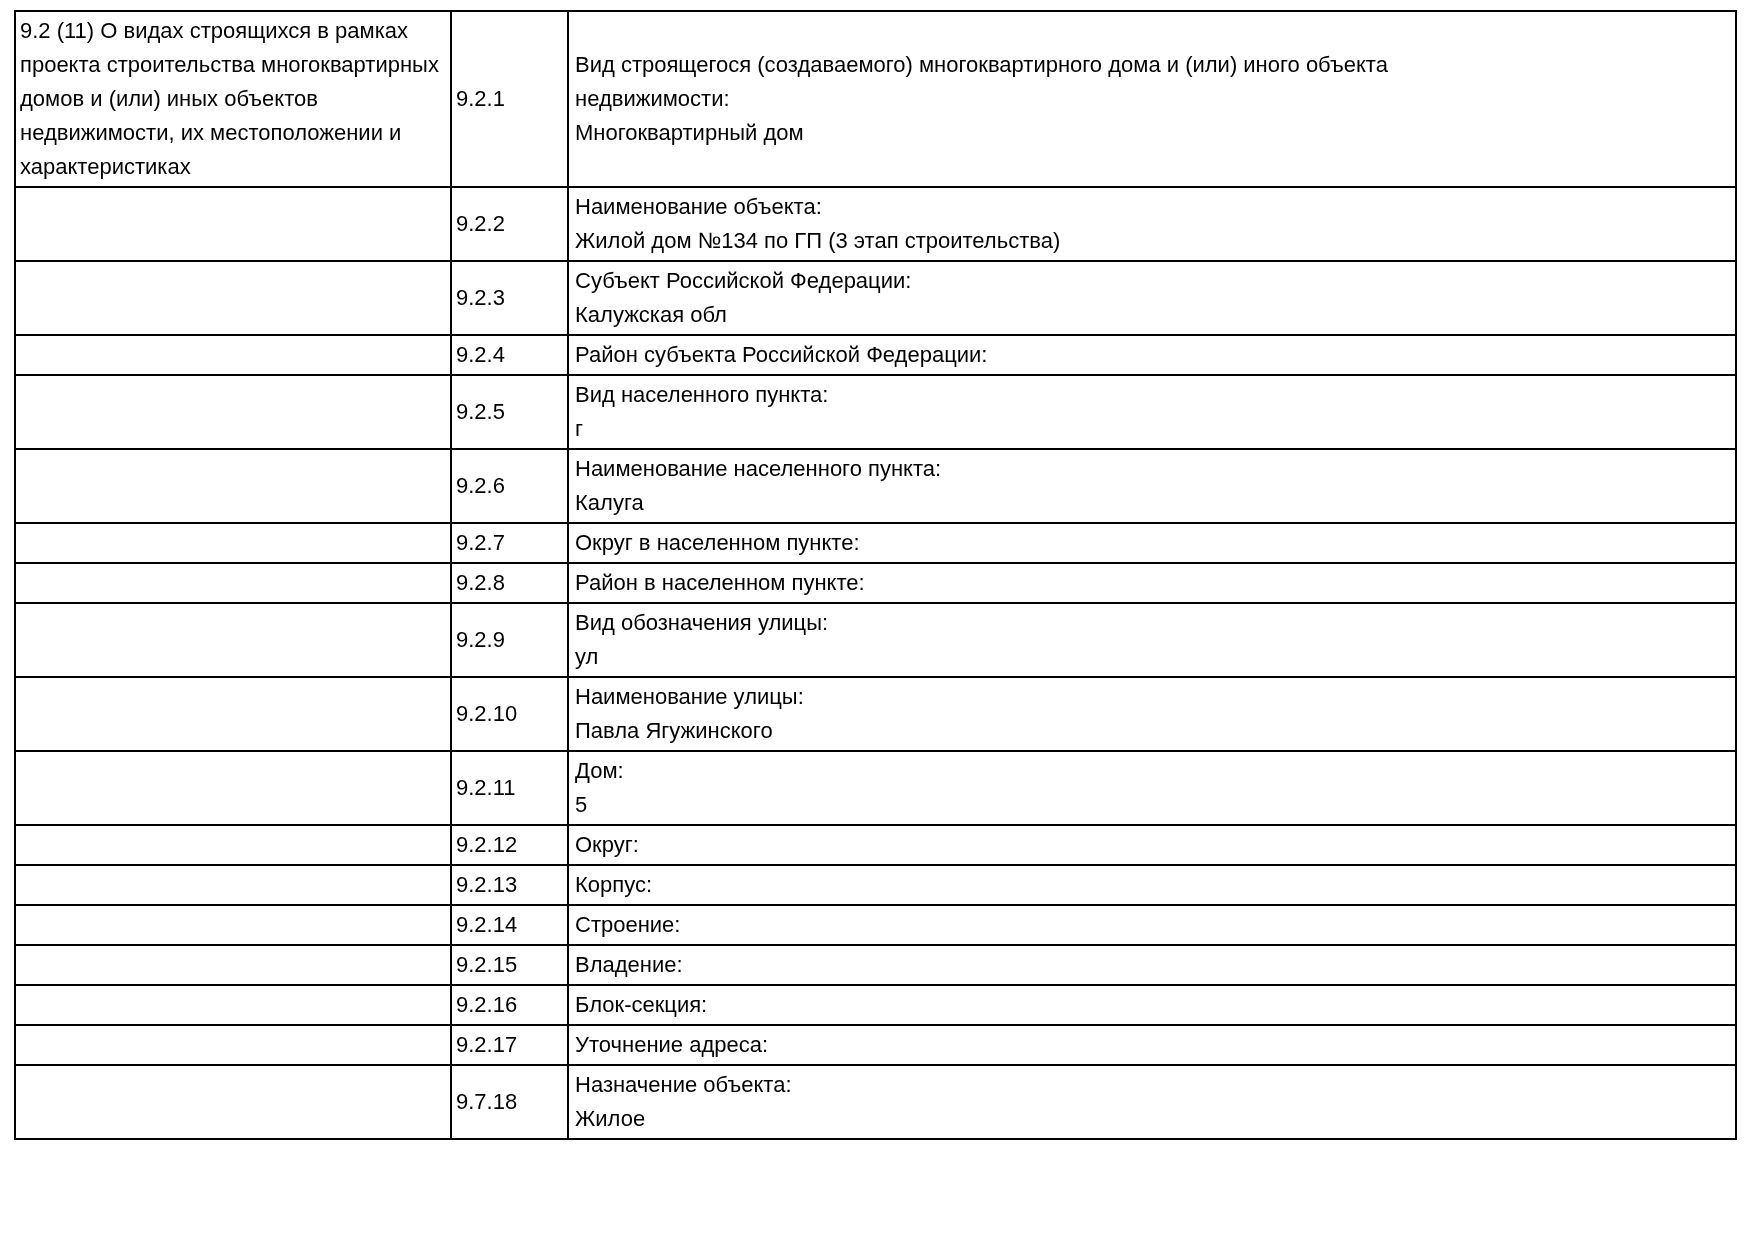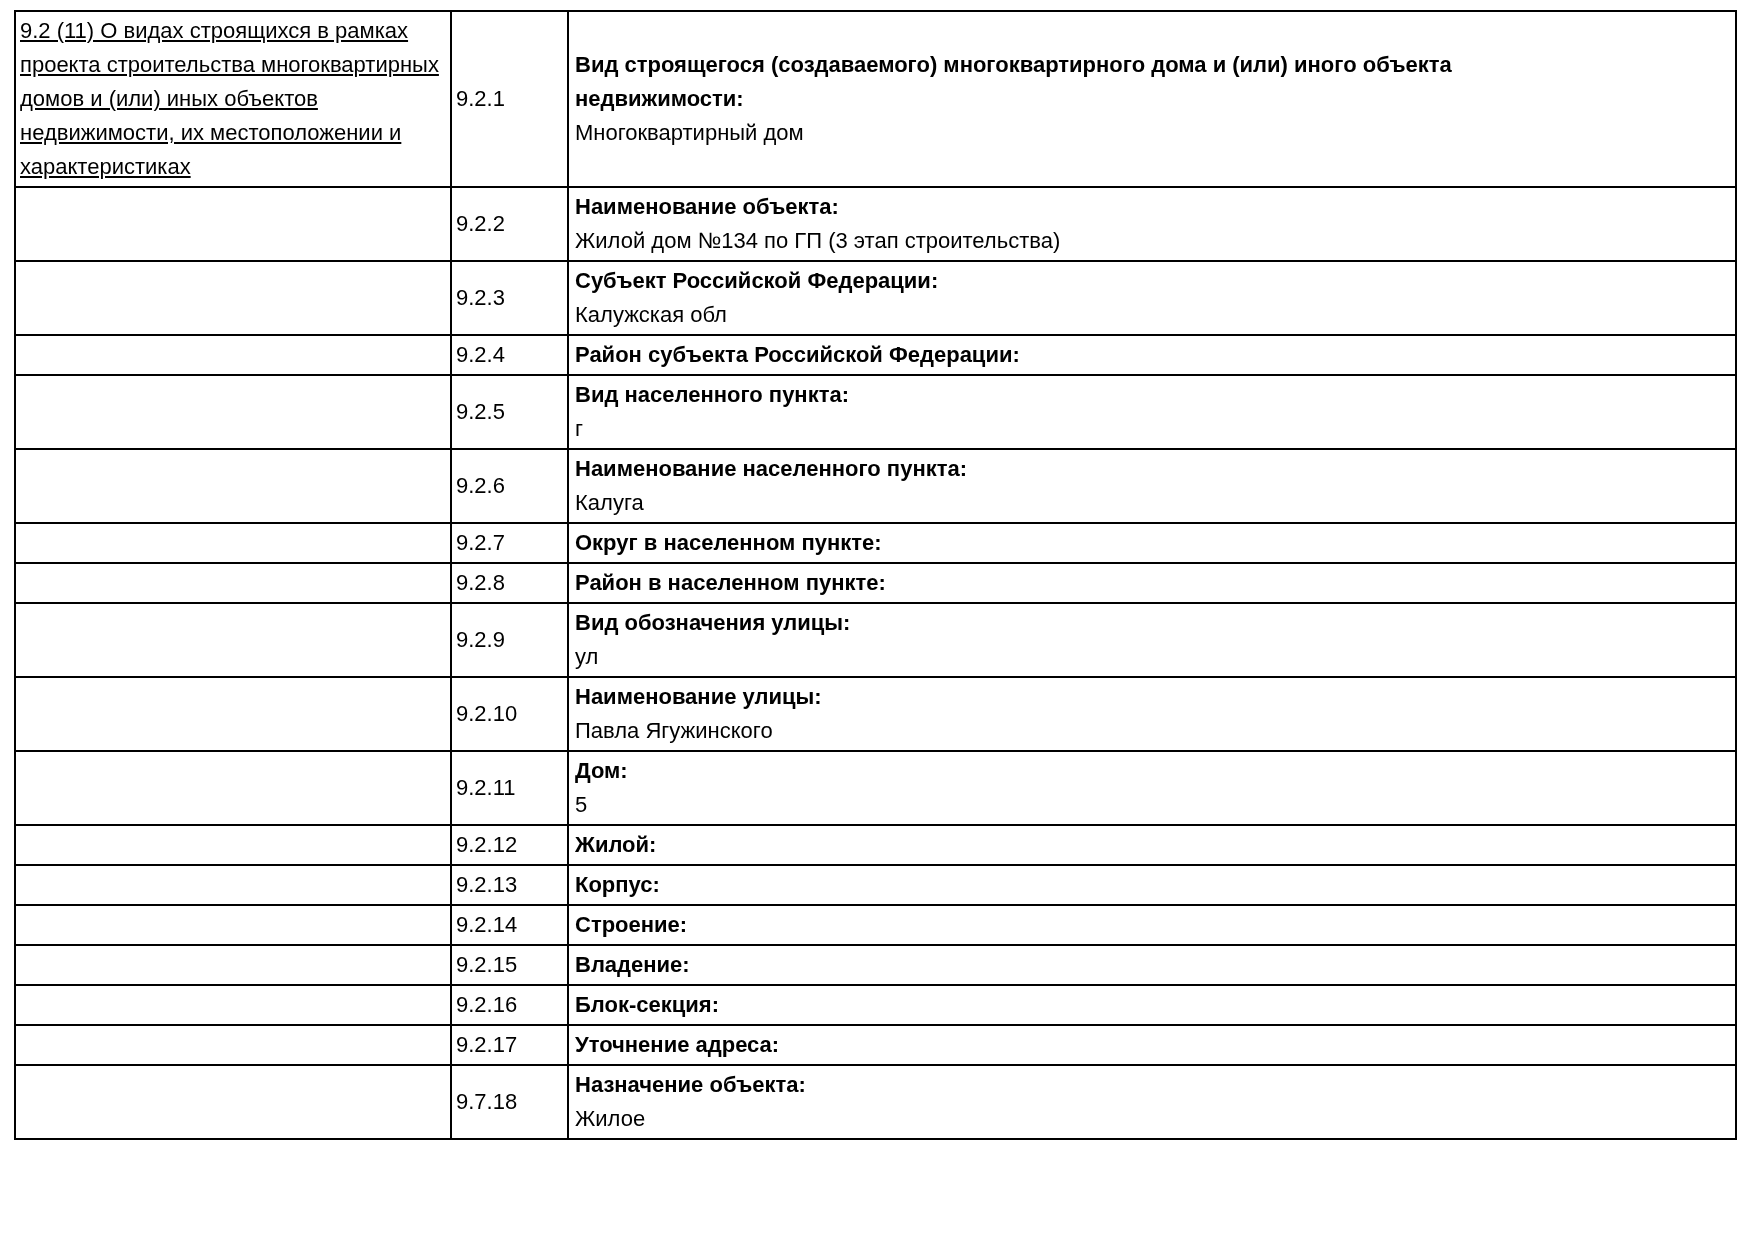--- a/index.html
+++ b/index.html
@@ -30,27 +30,26 @@
     padding: 2px 6px;
     font-size: 22px;
     line-height: 34px;
     vertical-align: middle;
     overflow: hidden;
     word-wrap: break-word;
   }
   td.section-cell {
     vertical-align: top;
     padding-left: 4px;
-    text-decoration: underline;
   }
   td.code-cell {
     padding-left: 4px;
   }
   .label {
-    font-weight: bold;
+    font-weight: normal;
     max-width: 915px; 
   }
   .value {
     font-weight: normal;
   }
 </style>
 </head>
 <body>
 
 <div class="page">
@@ -157,21 +156,21 @@
     <td class="content-cell">
       <div class="label">Дом:</div>
       <div class="value">5</div>
     </td>
   </tr>
 
   <tr>
     <td class="section-cell"></td>
     <td class="code-cell">9.2.12</td>
     <td class="content-cell">
-      <div class="label">Жилой:</div>
+      <div class="label">Округ:</div>
 
     </td>
   </tr>
 
   <tr>
     <td class="section-cell"></td>
     <td class="code-cell">9.2.13</td>
     <td class="content-cell">
       <div class="label">Корпус:</div>
 

